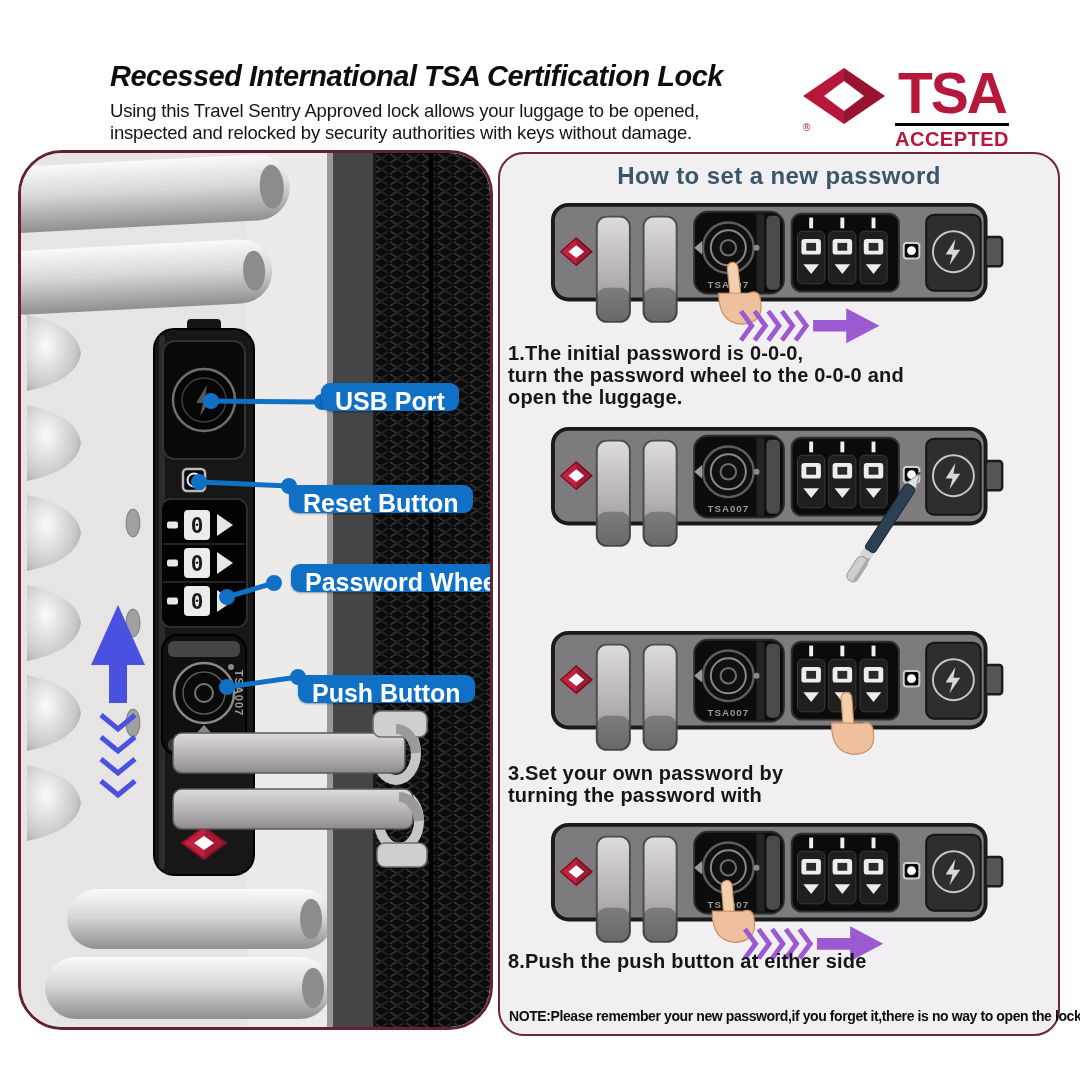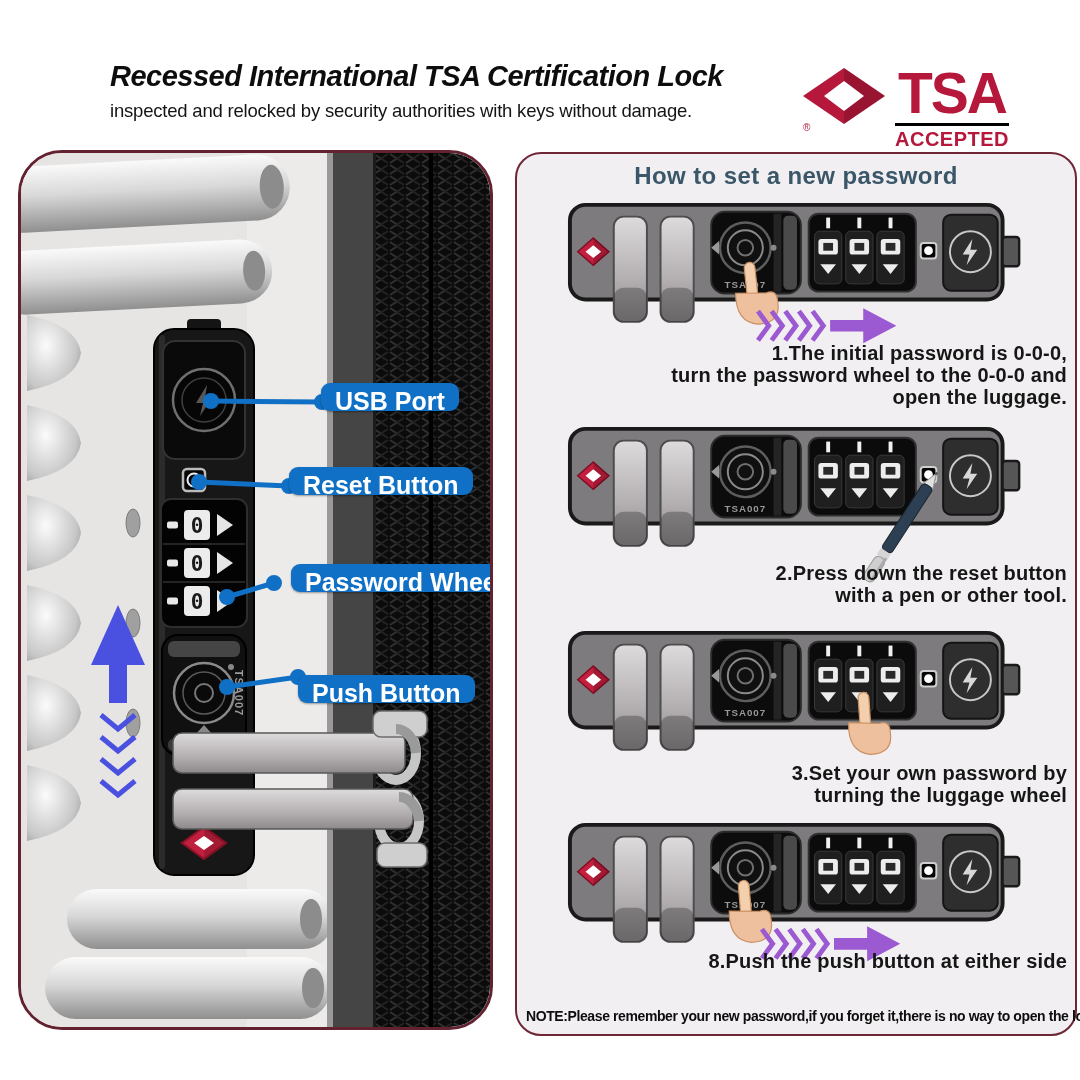--- a/index.html
+++ b/index.html
@@ -21,26 +21,26 @@
 
   
   .photo{left:10px;top:150px;width:469px;height:874px;border:3px solid #63222f;border-radius:44px;
          overflow:hidden;background:#e8e6e4;}
   .photo svg{position:absolute;left:0;top:0;}
   .pill{position:absolute;background:#1070c5;color:#fff;font-weight:bold;font-size:25px;
         line-height:36px;height:28px;padding:0 14px;border-radius:9px;white-space:nowrap;
         box-shadow:0 1px 2px rgba(0,0,0,.35);}
 
   
-  .instr{left:507px;top:152px;width:558px;height:880px;border:2px solid #6f2737;border-radius:26px;
+  .instr{left:490px;top:152px;width:558px;height:880px;border:2px solid #6f2737;border-radius:26px;
          background:#f1eff1;}
   .instr-head{left:0;top:8px;width:558px;text-align:center;font-size:24px;font-weight:bold;
               color:#3a5669;letter-spacing:0.4px;}
   .steprow{left:50px;width:458px;height:156px;overflow:visible;}
-  .steptext{left:8px;width:542px;text-align:right;font-weight:bold;font-size:20px;
+  .steptext{left:8px;width:542px;text-align:left;font-weight:bold;font-size:20px;
             line-height:22px;letter-spacing:0.2px;color:#161616;}
   .note{left:9px;top:854px;width:540px;text-align:center;font-size:14px;font-weight:bold;
         letter-spacing:-0.4px;white-space:nowrap;color:#0d0d0d;}
 </style>
 </head>
 <body>
 
 <div class="page">
 
   <svg width="0" height="0" style="position:absolute" aria-hidden="true">
@@ -147,20 +147,21 @@
         <rect x="-6" y="84" width="12" height="8" fill="#d5d5d5"></rect>
         <rect x="-6" y="92" width="12" height="28" rx="5" fill="#cfcfcf" stroke="#999999" stroke-width="1"></rect>
         <rect x="2.5" y="90" width="3" height="28" fill="#aaaaaa"></rect>
       </g>
     </defs>
   </svg>
 
   <div class="abs hdr">
     <div class="hdr-title">Recessed International TSA Certification Lock</div>
     <div class="hdr-sub">
+      <div>Using this Travel Sentry Approved lock allows your luggage to be opened,</div>
       <div>inspected and relocked by security authorities with keys without damage.</div>
     </div>
   </div>
 
   <div class="abs badge">
     <svg width="86" height="66" viewBox="0 0 86 66">
       <polygon points="43,2 84,30 43,58 2,30" fill="#b5183b"></polygon>
       <polygon points="43,2 84,30 43,58" fill="rgba(0,0,0,0.16)"></polygon>
       <polygon points="43,15 63,30 43,45 23,30" fill="#ffffff"></polygon>
       <text x="2" y="65" font-size="10" fill="#b5183b" font-family="Liberation Sans, sans-serif">®</text>
@@ -302,21 +303,21 @@
         <line x1="206" y1="444" x2="253" y2="430"></line>
           <circle cx="206" cy="444" r="5.5"></circle>
           <circle cx="253" cy="430" r="5.5"></circle>
         <line x1="206" y1="534" x2="277" y2="524"></line>
           <circle cx="206" cy="534" r="5.5"></circle>
           <circle cx="277" cy="524" r="5.5"></circle>
       </g>
     </svg>
 
     <div class="pill" style="left:300px;top:230px;">USB Port</div>
-    <div class="pill" style="left:268px;top:314px;">Reset Button</div>
+    <div class="pill" style="left:268px;top:332px;">Reset Button</div>
     <div class="pill" style="left:270px;top:411px;">Password Wheel</div>
     <div class="pill" style="left:277px;top:522px;">Push Button</div>
   </div>
 
   <div class="abs instr">
     <div class="abs instr-head">How to set a new password</div>
 
     <svg class="abs steprow" style="top:46px" viewBox="0 0 470 156">
       <use href="#lockrow"></use>
       <use href="#hand" transform="translate(187,64) rotate(-6)"></use>
@@ -325,32 +326,28 @@
     <div class="abs steptext" style="top:188px">
       <div>1.The initial password is 0-0-0,</div>
       <div>turn the password wheel to the 0-0-0 and</div>
       <div>open the luggage.</div>
     </div>
 
     <svg class="abs steprow" style="top:270px" viewBox="0 0 470 156">
       <use href="#lockrow"></use>
       <use href="#pen" transform="translate(373,58) rotate(33)"></use>
     </svg>
-    <div class="abs steptext" style="top:408px">
-      <div>2.Press down the reset button</div>
-      <div>with a pen or other tool.</div>
-    </div>
 
     <svg class="abs steprow" style="top:474px" viewBox="0 0 470 156">
       <use href="#lockrow"></use>
       <use href="#hand" transform="translate(304,66) rotate(-4)"></use>
     </svg>
     <div class="abs steptext" style="top:608px">
       <div>3.Set your own password by</div>
-      <div>turning the luggage wheel</div>
+      <div>turning the password with</div>
     </div>
 
     <svg class="abs steprow" style="top:666px" viewBox="0 0 470 156">
       <use href="#lockrow"></use>
       <use href="#hand" transform="translate(181,62) rotate(-5)"></use>
       <use href="#parrow" transform="translate(200,110)"></use>
     </svg>
     <div class="abs steptext" style="top:796px">
       <div>8.Push the push button at either side</div>
     </div>

